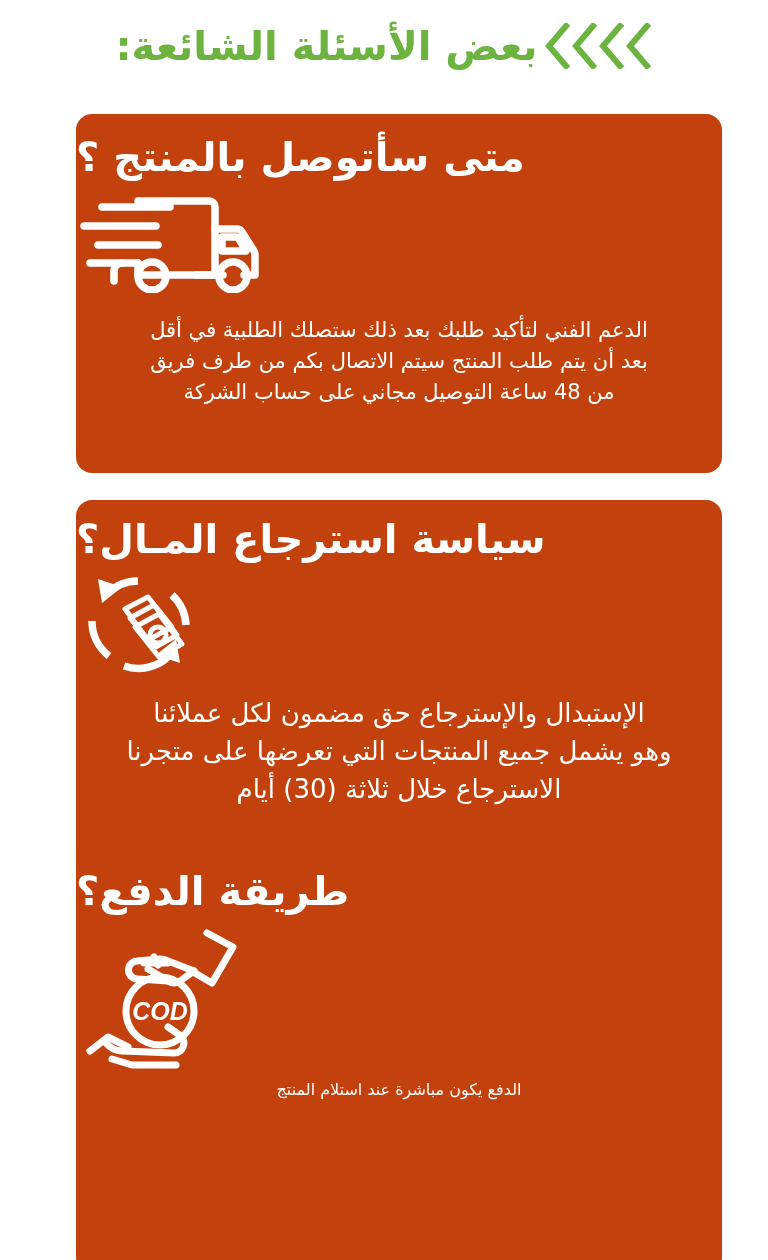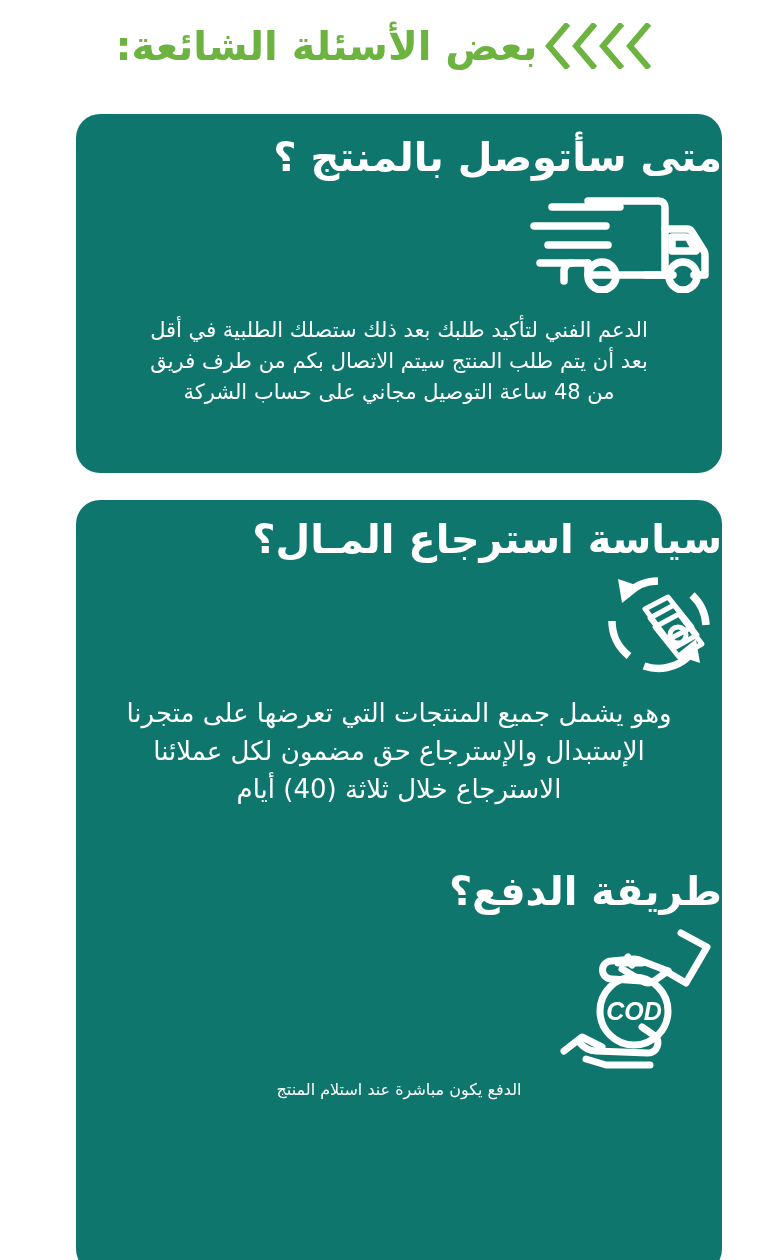--- a/index.html
+++ b/index.html
@@ -54,26 +54,26 @@
     white-space: nowrap;
     direction: rtl;
     unicode-bidi: isolate;
   }
 
   
   .card {
     position: absolute;
     left: 76px;
     width: 646px;
-    background: #0f766e;
-    border-radius: 24px;
+    background: #c2410c;
+    border-radius: 16px;
     box-sizing: border-box;
     display: flex;
     flex-direction: column;
-    align-items: flex-start;
+    align-items: flex-end;
     direction: rtl;
   }
   .card-title {
     color: #ffffff;
     font-weight: bold;
     line-height: 1.08;
     text-align: center;
     white-space: nowrap;
     direction: rtl;
     unicode-bidi: isolate;
@@ -204,23 +204,23 @@
         <g fill="none" stroke="#ffffff" stroke-width="5" stroke-linejoin="round">
           <path d="M49 44 L72 32 L96 62 L72 75 Z"></path>
           <path d="M54 53 L78 40 L101 70 L78 83 Z"></path>
           <path d="M59 62 L83 49 L106 79 L83 92 Z"></path>
           <circle cx="82" cy="70" r="8"></circle>
         </g>
       </svg>
     </div>
 
     <div class="card-body">
+      <span class="ln">الإستبدال والإسترجاع حق مضمون لكل عملائنا</span>
       <span class="ln">وهو يشمل جميع المنتجات التي تعرضها على متجرنا</span>
-      <span class="ln">الإستبدال والإسترجاع حق مضمون لكل عملائنا</span>
-      <span class="ln">الاسترجاع خلال ثلاثة (40) أيام</span>
+      <span class="ln">الاسترجاع خلال ثلاثة (30) أيام</span>
     </div>
   </div>
 
   <div class="card" id="card-payment">
     <div class="card-title">طريقة الدفع؟</div>
 
     <div class="card-icon">
       <svg width="172" height="150" viewBox="0 0 172 150">
         <g fill="none" stroke="#ffffff" stroke-width="7" stroke-linecap="round" stroke-linejoin="round">
 

